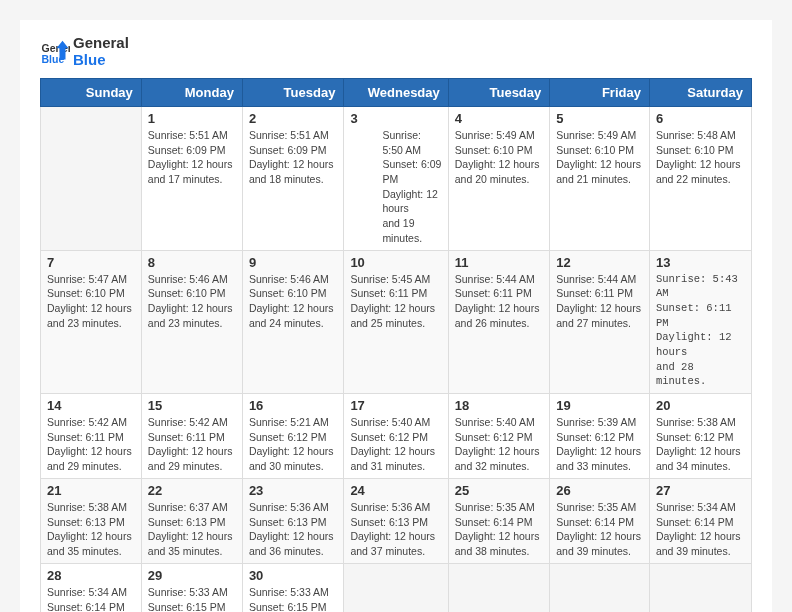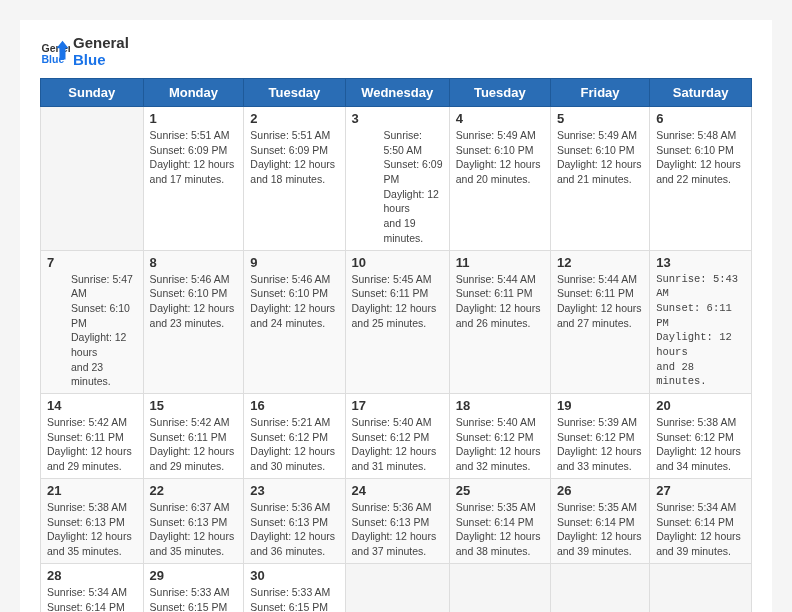--- a/index.html
+++ b/index.html
@@ -45,21 +45,21 @@
     }
     .calendar-table {
       width: 100%;
       border-collapse: collapse;
       margin-top: 10px;
       font-size: 11px;
     }
     .calendar-table th {
       background: #2a6db5;
       color: white;
-      text-align: center;
+      text-align: right;
       padding: 6px 8px;
       font-size: 13px;
       font-weight: bold;
       border: 1px solid #1e5a9a;
     }
     .calendar-table td {
       vertical-align: top;
       border: 1px solid #ddd;
       padding: 4px 6px;
       width: 107px;
@@ -164,21 +164,21 @@
             <span class="day-number">6</span>
             <div class="day-info" style="white-space: pre-line;">Sunrise: 5:48 AM
 Sunset: 6:10 PM
 Daylight: 12 hours
 and 22 minutes.</div>
           </td>
         </tr>
         <tr class="week-row">
           <td>
             <span class="day-number">7</span>
-            <div class="day-info" style="white-space: pre-line; margin-left: 24px;">Sunrise: 5:47 AM
+            <div class="day-info" style="white-space: pre-line;">Sunrise: 5:47 AM
 Sunset: 6:10 PM
 Daylight: 12 hours
 and 23 minutes.</div>
           </td>
           <td>
             <span class="day-number">8</span>
             <div class="day-info" style="white-space: pre-line;">Sunrise: 5:46 AM
 Sunset: 6:10 PM
 Daylight: 12 hours
 and 23 minutes.</div>

